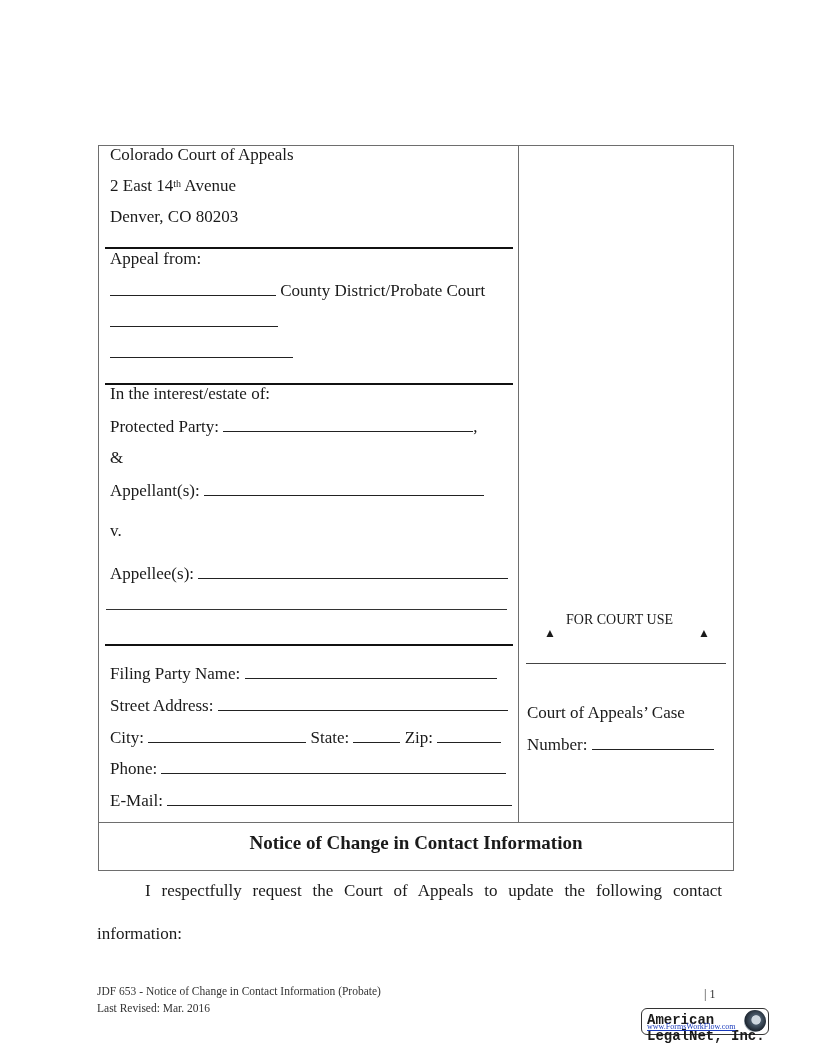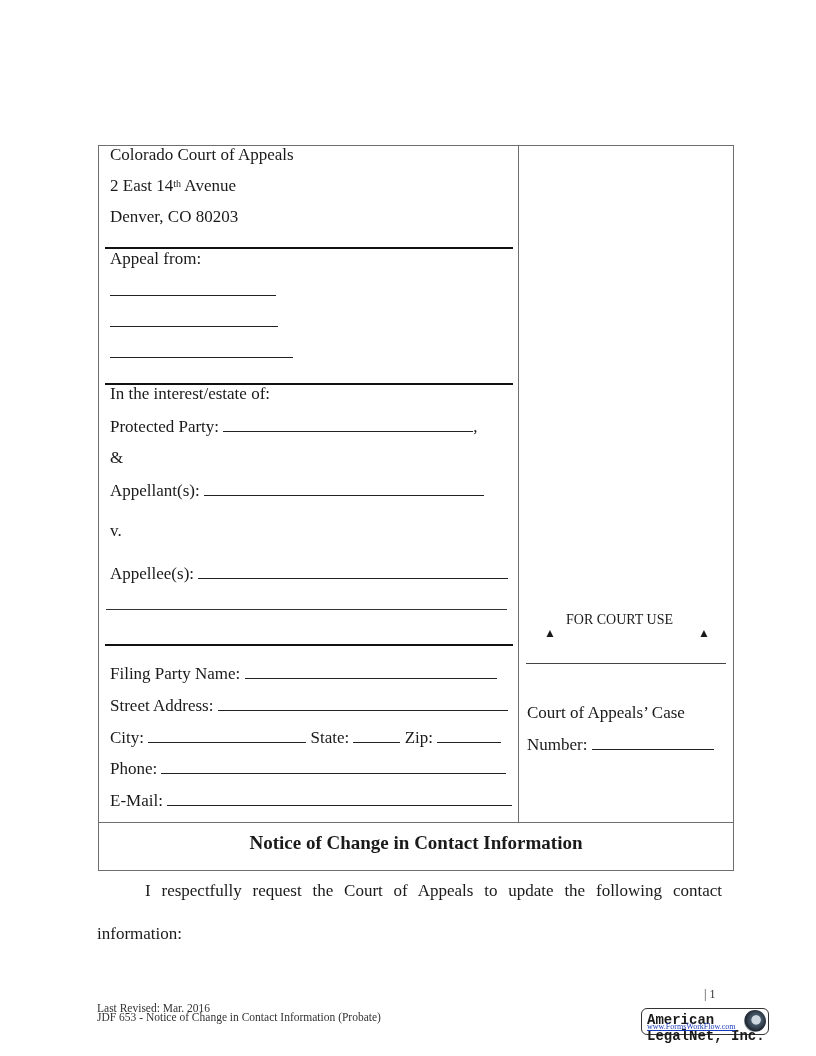--- a/index.html
+++ b/index.html
@@ -38,21 +38,21 @@
 <div class="line" style="top:145px;">Colorado Court of Appeals</div>
 <div class="line" style="top:176px;">
   <span>2 East 14</span><sup>th</sup><span> Avenue</span>
 </div>
 <div class="line" style="top:207px;">Denver, CO 80203</div>
 
 <div class="thick" style="top:247px;"></div>
 
 <div class="line" style="top:249px;">Appeal from:</div>
 <div class="line" style="top:280px;">
-  <span class="blank" style="width:166px;"></span>
+  <span class="blank" style="width:166px;"></span><span> County District/Probate Court</span>
 </div>
 <div class="line" style="top:311px;">
   <span class="blank" style="width:168px;"></span>
 </div>
 <div class="line" style="top:342px;">
   <span class="blank" style="width:183px;"></span>
 </div>
 
 <div class="thick" style="top:383px;"></div>
 
@@ -97,21 +97,21 @@
 <div class="right-line" style="top:703px;">Court of Appeals’ Case</div>
 <div class="right-line" style="top:734px;">
   <span>Number: </span><span class="blank" style="width:122px;"></span>
 </div>
 
 <div class="title">Notice of Change in Contact Information</div>
 
 <div class="para" style="left:145px; top:881px; width:577px; text-align:justify; text-align-last:justify;">I respectfully request the Court of Appeals to update the following contact</div>
 <div class="para" style="left:97px; top:924px;">information:</div>
 
-<div class="footer" style="top:985px;margin-top:26px;">JDF 653 - Notice of Change in Contact Information (Probate)</div>
+<div class="footer" style="top:985px;">JDF 653 - Notice of Change in Contact Information (Probate)</div>
 <div class="footer" style="top:1002px;">Last Revised: Mar. 2016</div>
 <div class="footer" style="left:704px; top:987px; font-size:12px;">| 1</div>
 
 <div class="logo">
   <span class="t1">American LegalNet, Inc.</span>
   <span class="t2">www.FormsWorkFlow.com</span>
   <span class="globe"></span>
 </div>
 
 </body></html>

